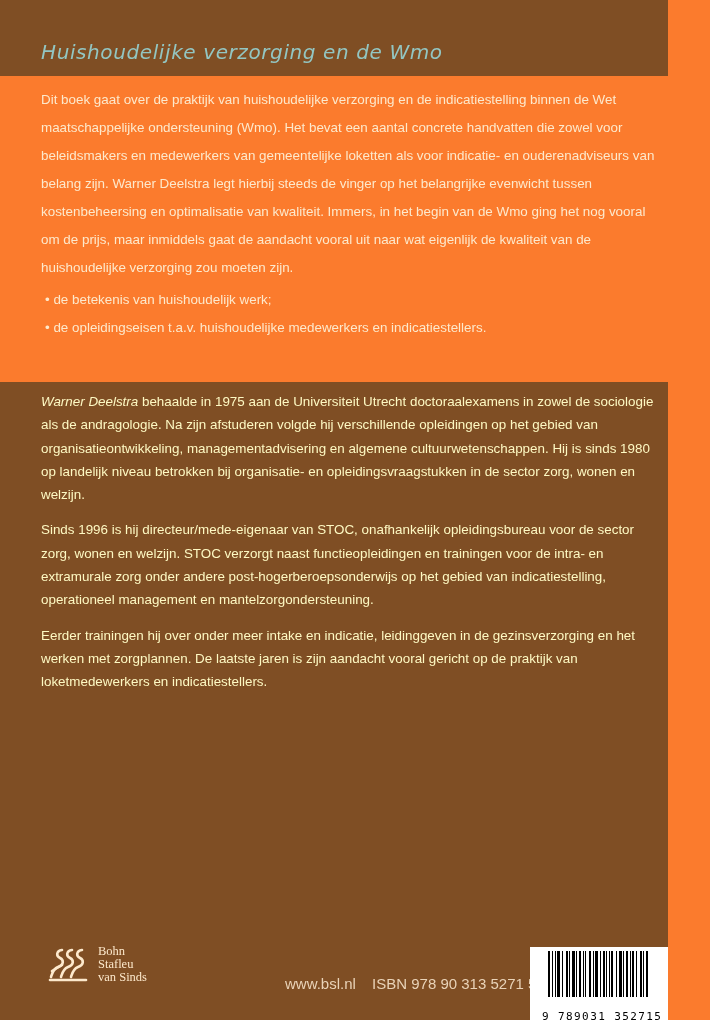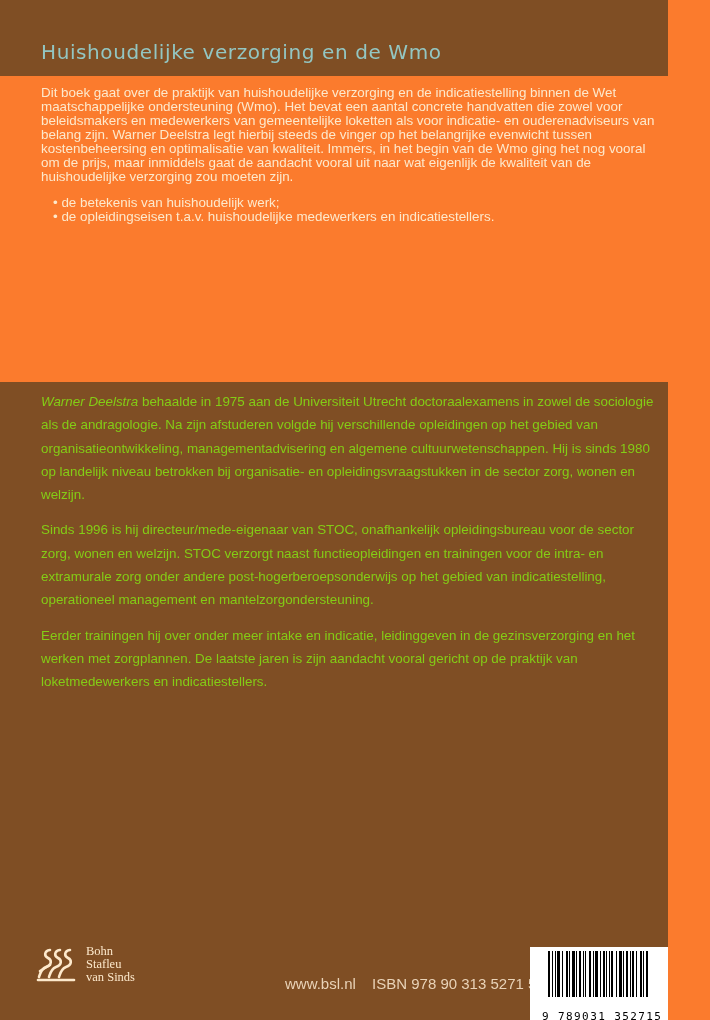--- a/index.html
+++ b/index.html
@@ -1,33 +1,33 @@
 <!DOCTYPE html>
 <html><head>
 <meta charset="utf-8">
 <style>
   html, body { margin:0; padding:0; }
   body { width:710px; height:1020px; background:#fb7b2d; position:relative; overflow:hidden;
          font-family:"Liberation Sans", sans-serif; }
   .header { position:absolute; left:0; top:0; width:668px; height:76px; background:#7f4e24; }
   .title { position:absolute; left:41px; top:40px; font-family:"DejaVu Sans", sans-serif;
-           font-size:20px; color:#93c6c2; letter-spacing:0.6px; white-space:nowrap; }
+           font-size:20px; color:#93c6c2; letter-spacing:0.6px; white-space:nowrap;font-style:italic; }
   .intro { position:absolute; left:41px; top:86px; width:620px; color:#fde9cc;
-           font-size:13.4px; line-height:14px; }
+           font-size:13.4px; line-height:28px; }
   .intro p { margin:0; }
   .intro .lead { margin-top:17px; }
-  .intro ul { list-style:none; margin:12px; padding:0; }
+  .intro ul { list-style:none; margin:4px; padding:0; }
   .intro li { margin:0; }
   .intro li::before { content:"• "; }
   .bio { position:absolute; left:0; top:382px; width:668px; height:638px; background:#7f4e24; }
-  .bio-text { position:absolute; left:41px; top:8px; width:620px; color:#84cc16;
+  .bio-text { position:absolute; left:41px; top:8px; width:620px; color:#fef9c3;
               font-size:13.4px; line-height:23.3px; }
   .bio-text p { margin:0 0 12px 0; }
   .bio-text em { font-style:italic; }
-  .logo { position:absolute; left:36px; top:945px; display:flex; align-items:center; }
+  .logo { position:absolute; left:48px; top:945px; display:flex; align-items:center; }
   .logo-mark { width:40px; height:36px; }
   .logo-text { margin-left:10px; color:#fde9cc; font-family:"Liberation Serif", serif;
                font-size:12.5px; line-height:13px; }
   .imprint { position:absolute; left:285px; top:975px; color:#e9d3b8; font-size:15px;
              white-space:nowrap; }
   .imprint span { margin-right:12px; }
   .barcode-box { position:absolute; left:530px; top:947px; width:138px; height:73px; background:#ffffff; }
   .barcode { position:absolute; left:18px; top:4px; width:110px; height:46px; display:flex; align-items:stretch; }
   .barcode i { display:block; background:#000; }
   .barcode-num { position:absolute; left:12px; top:63px; font-family:"DejaVu Sans Mono", monospace;

